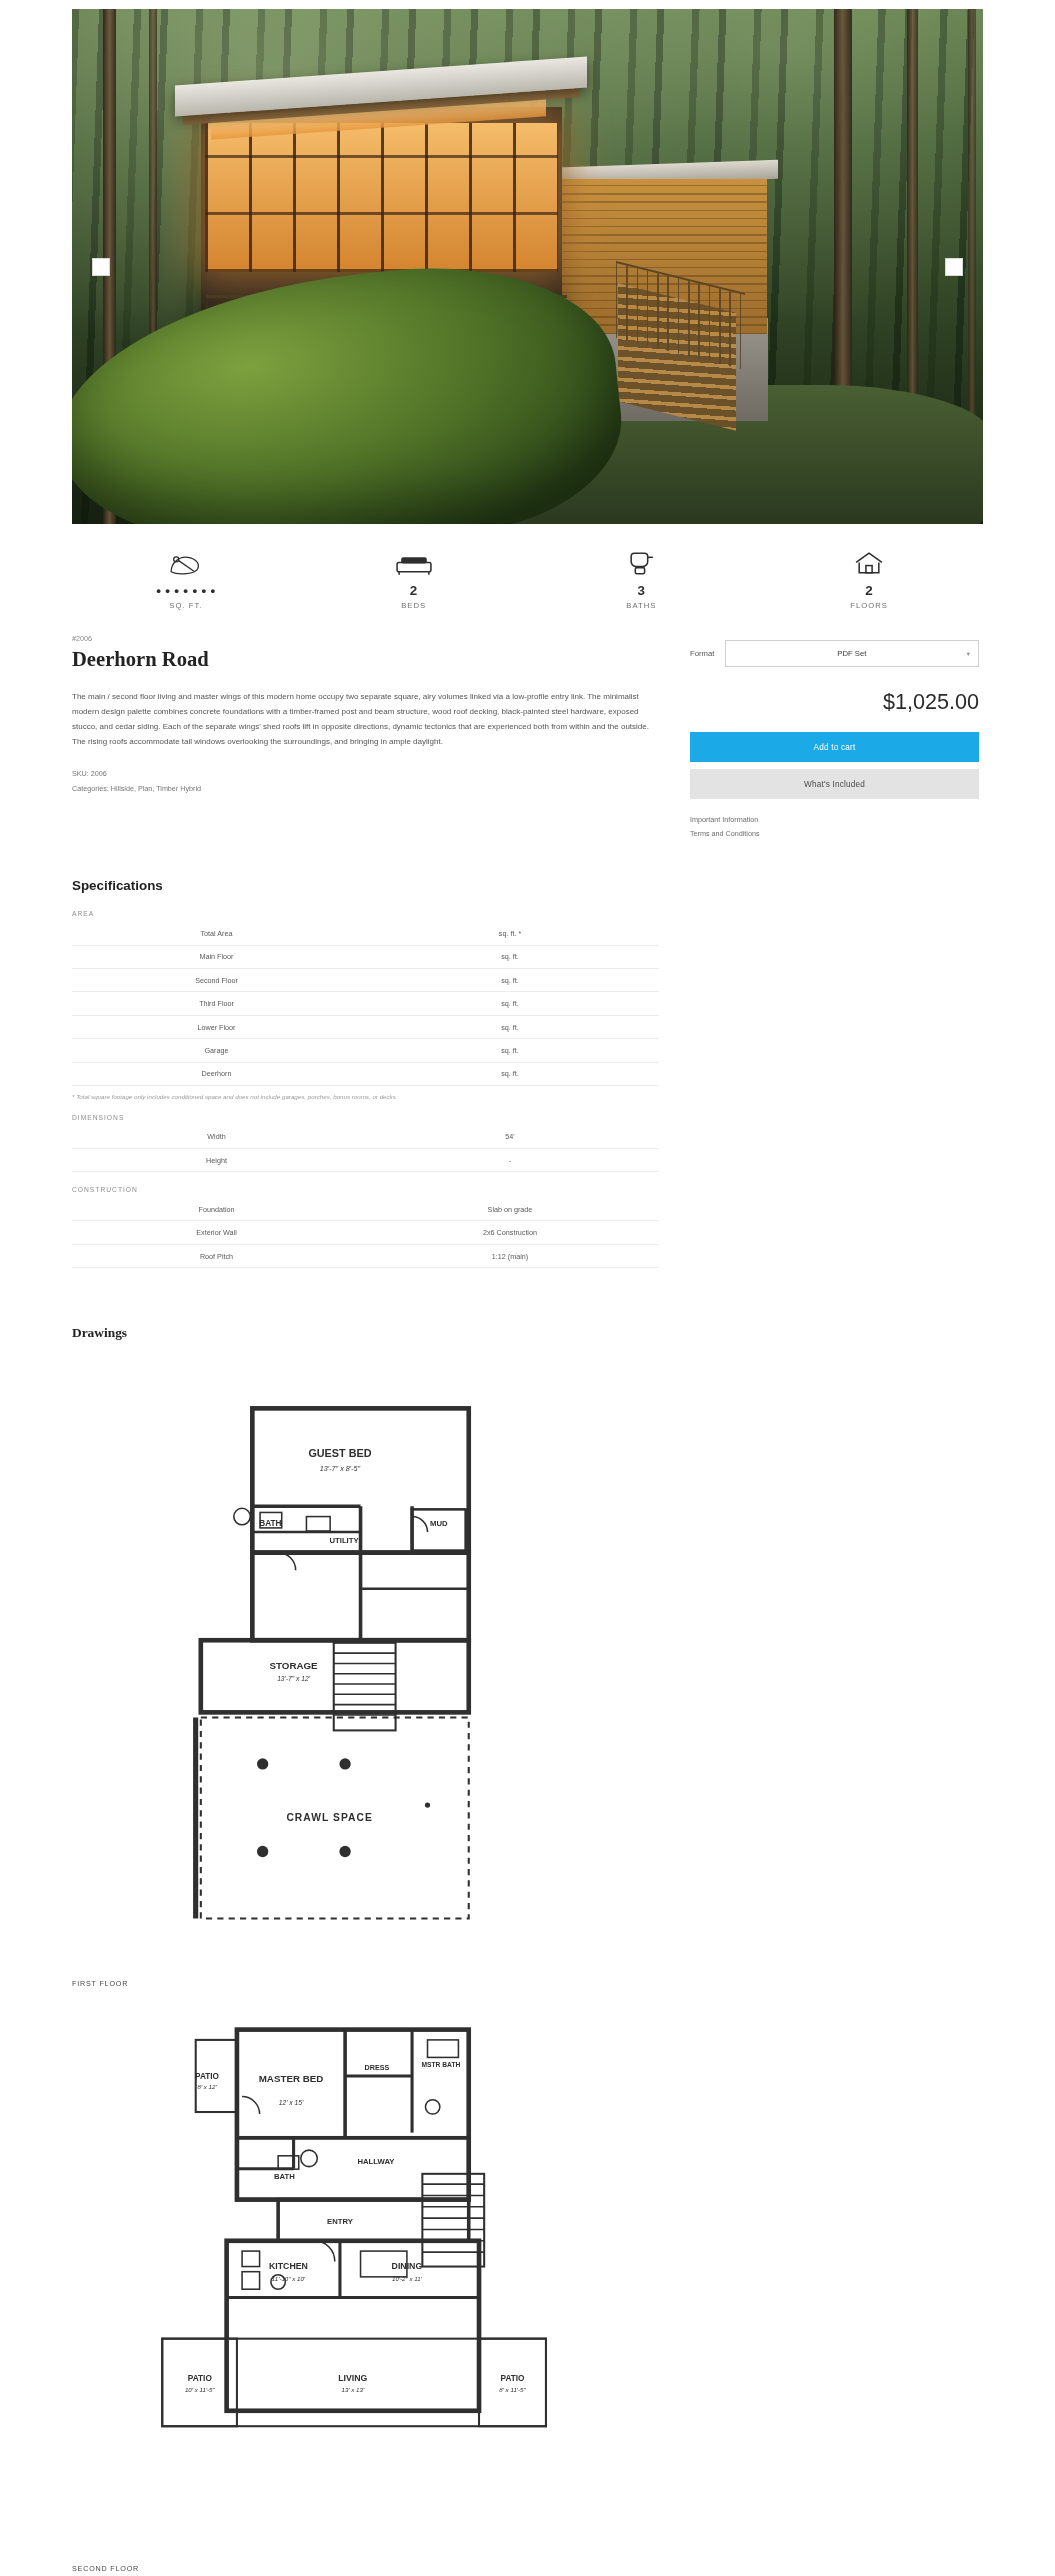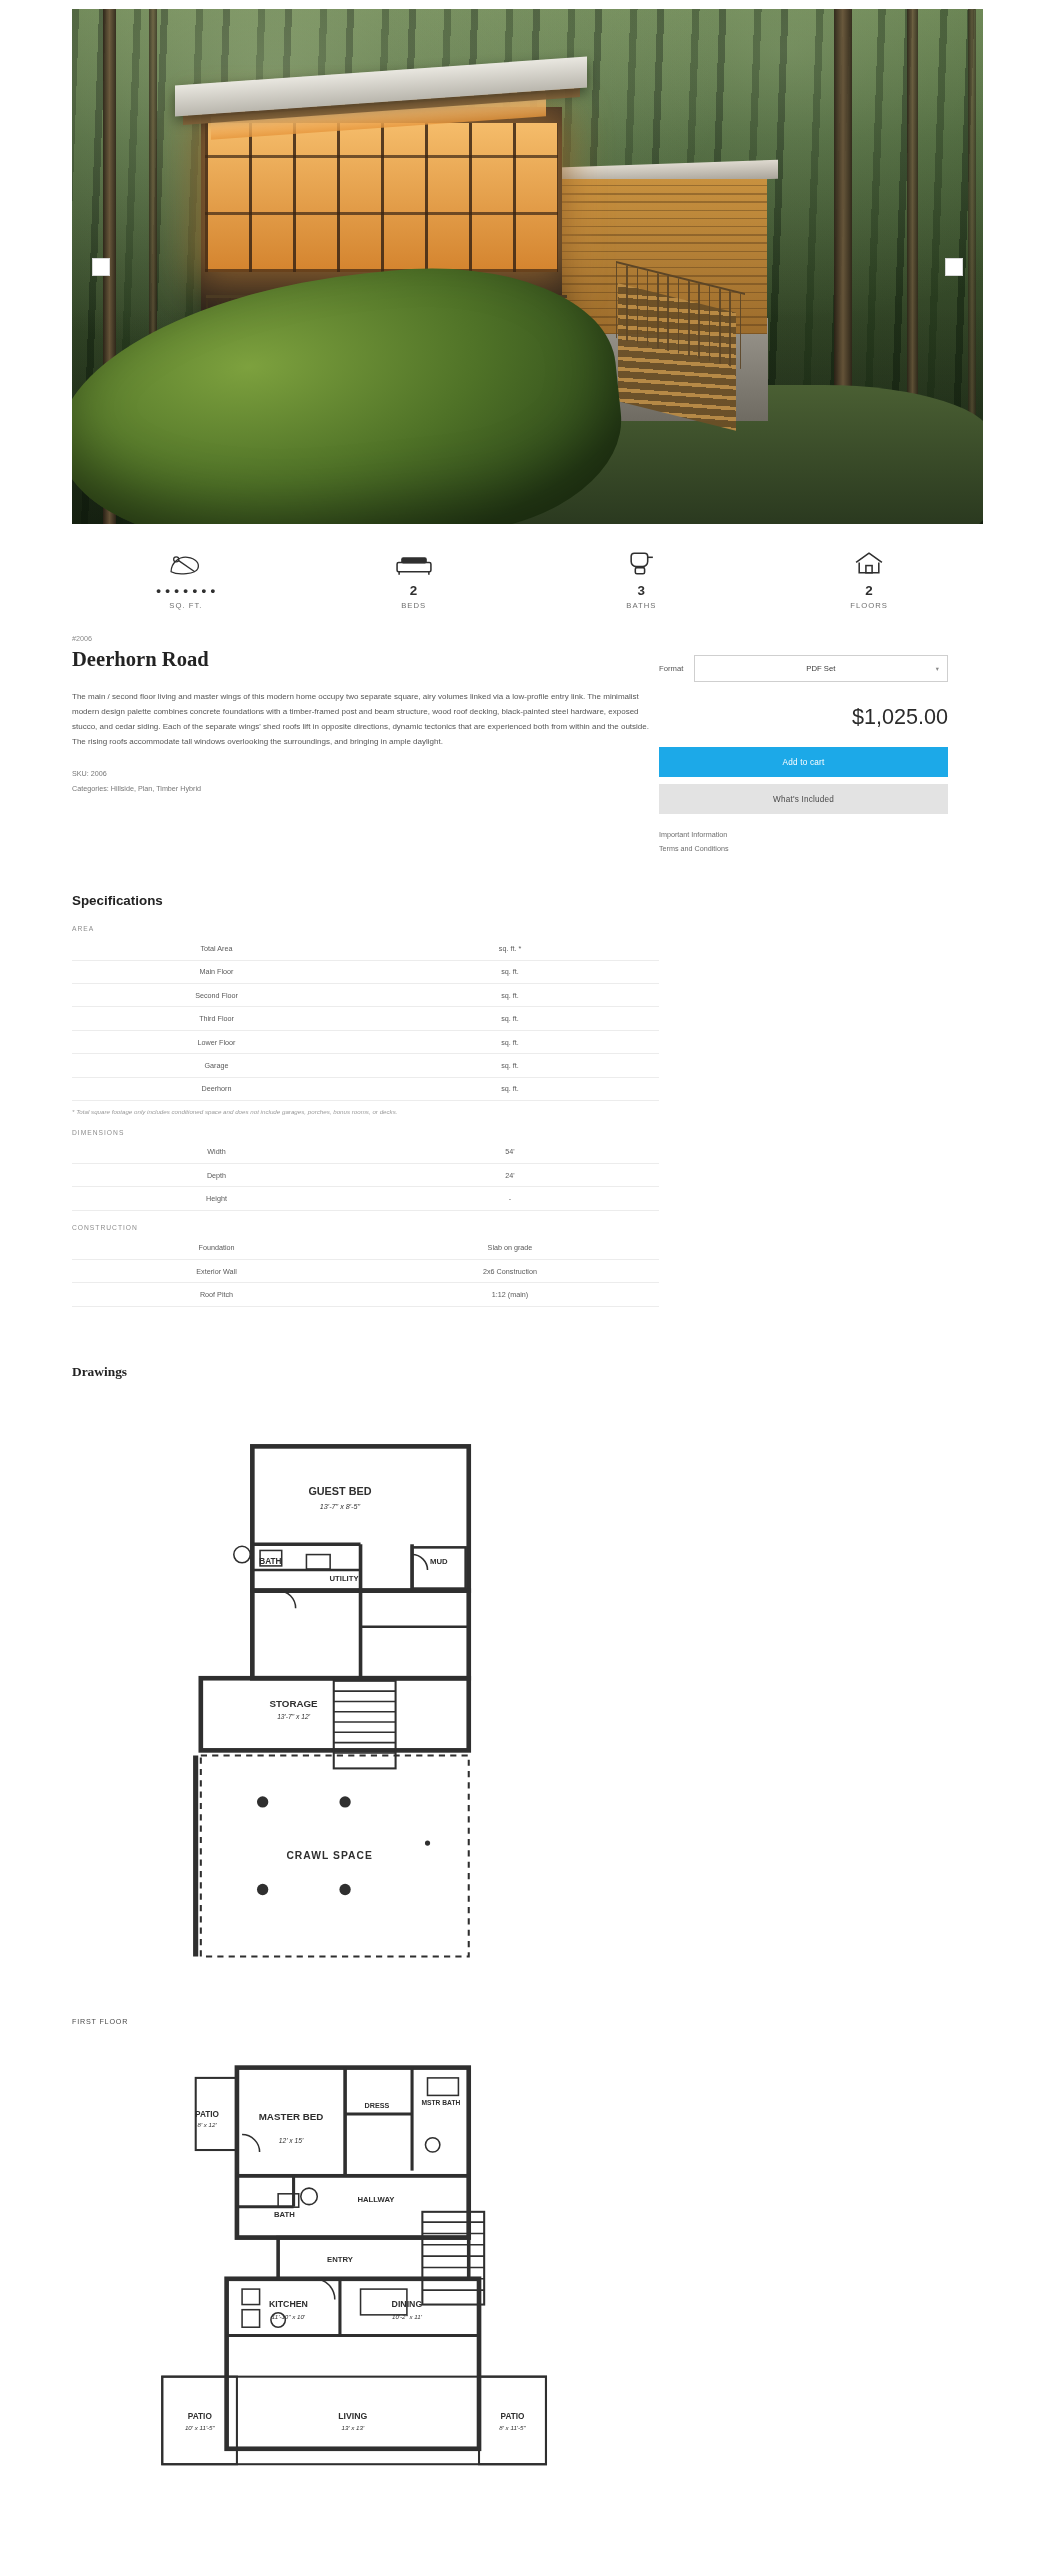--- a/index.html
+++ b/index.html
@@ -148,35 +148,35 @@
   .iconcell .big {
     font-size: 13.4px; font-weight: bold; color: #2f2f2f; margin-top: 6.2px; letter-spacing: 0.3px;
   }
   .iconcell .lbl {
     font-size: 7.7px; color: #6f6f6f; letter-spacing: 1px; margin-top: 3.1px;
   }
   .dots { letter-spacing: 2.1px; font-size: 11.3px; color: #2f2f2f; }
 
   
   .main {
-    display: flex; margin: 24px 72px 0 72px; 
+    display: flex; margin: 24px 72px 0 72px; gap: 31px;
   }
   .left-col { width: 587px; }
   .right-col { width: 289px; }
 
   .sku-top { font-size: 7.2px; color: #8a8a8a; margin-bottom: 5.2px; }
   .title {
     font-family: "Liberation Serif", serif;
     font-size: 20.6px; font-weight: bold; color: #232323; margin: 0 0 17.5px 0;
   }
   .desc { font-size: 8px; line-height: 1.9; color: #555; margin: 0 0 17.5px 0; }
   .meta { font-size: 7.2px; color: #777; line-height: 2; margin-bottom: 24px; }
 
   
-  .format-row { display: flex; align-items: center; gap: 10.3px; margin-top: 21px; }
+  .format-row { display: flex; align-items: center; gap: 10.3px; margin-top: 6px; }
   .format-label { font-size: 7.7px; color: #555; }
   .select {
     flex: 1; height: 27px; border: 0.5px solid #cfcfcf; background: #fff;
     display: flex; align-items: center; padding: 0 8.2px; font-size: 7.7px; color: #3a3a3a;
     position: relative;
     justify-content: center;
   }
   .select .chev { position: absolute; right: 8.2px; color: #888; font-size: 6.2px; }
   .price {
     text-align: right; font-size: 21.6px; color: #2b2b2b; margin: 21.6px 0 17.5px 0;
@@ -377,24 +377,20 @@
       <div class="footnote">* Total square footage only includes conditioned space and does not include garages, porches, bonus rooms, or decks.</div>
     </div>
 
     <div>
       <div class="grp-label">DIMENSIONS</div>
       <table class="spec-table">
           <tbody>
         <tr>
               <td class="k">Width</td>
               <td>54'</td>
-            </tr>
-        <tr>
-              <td class="k">Depth</td>
-              <td>24'</td>
             </tr>
         <tr>
               <td class="k">Height</td>
               <td>-</td>
             </tr>
       </tbody>
         </table>
     </div>
 
     <div>

